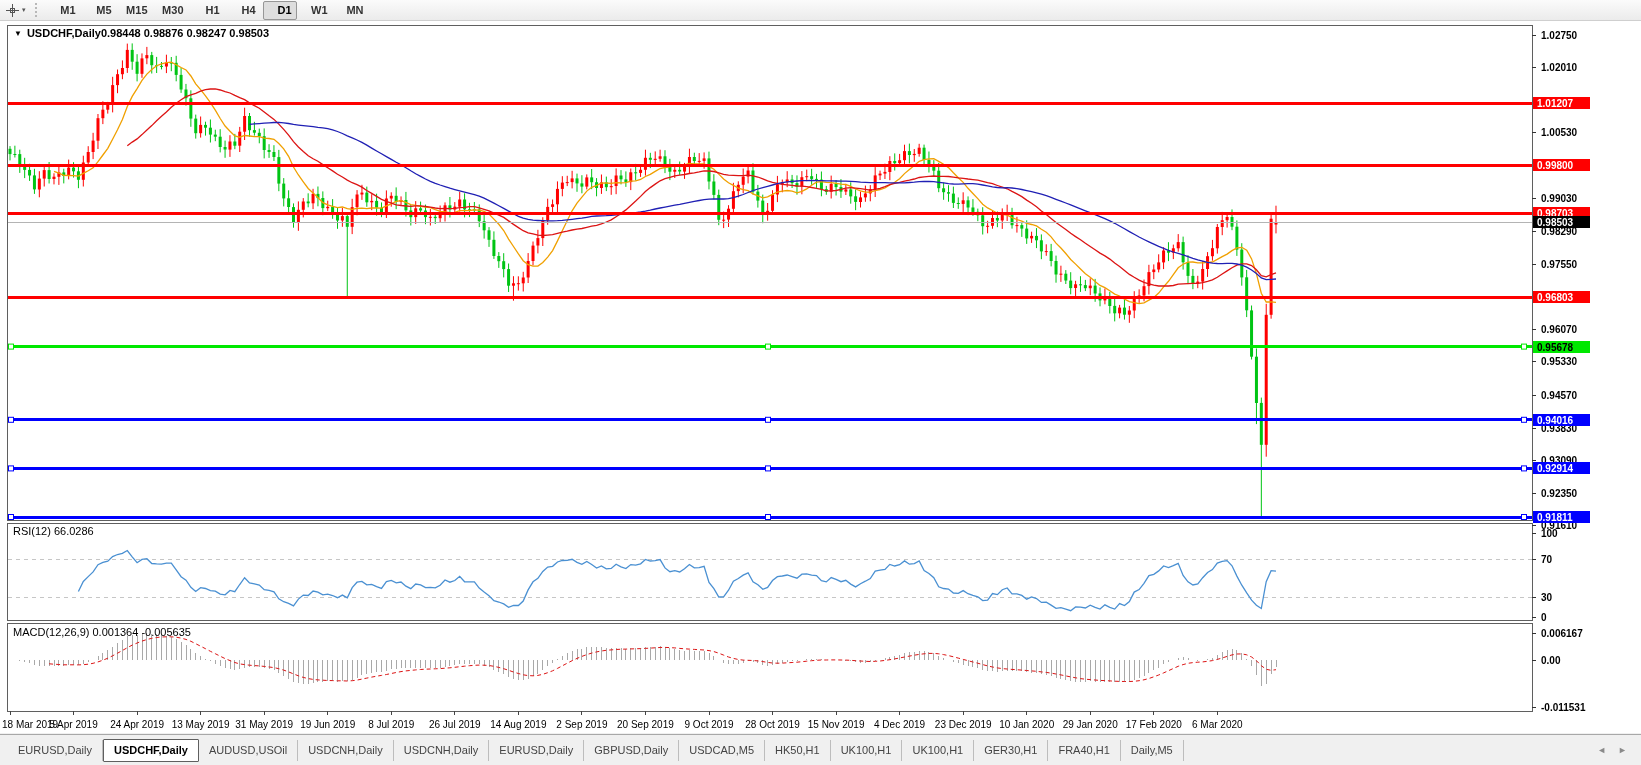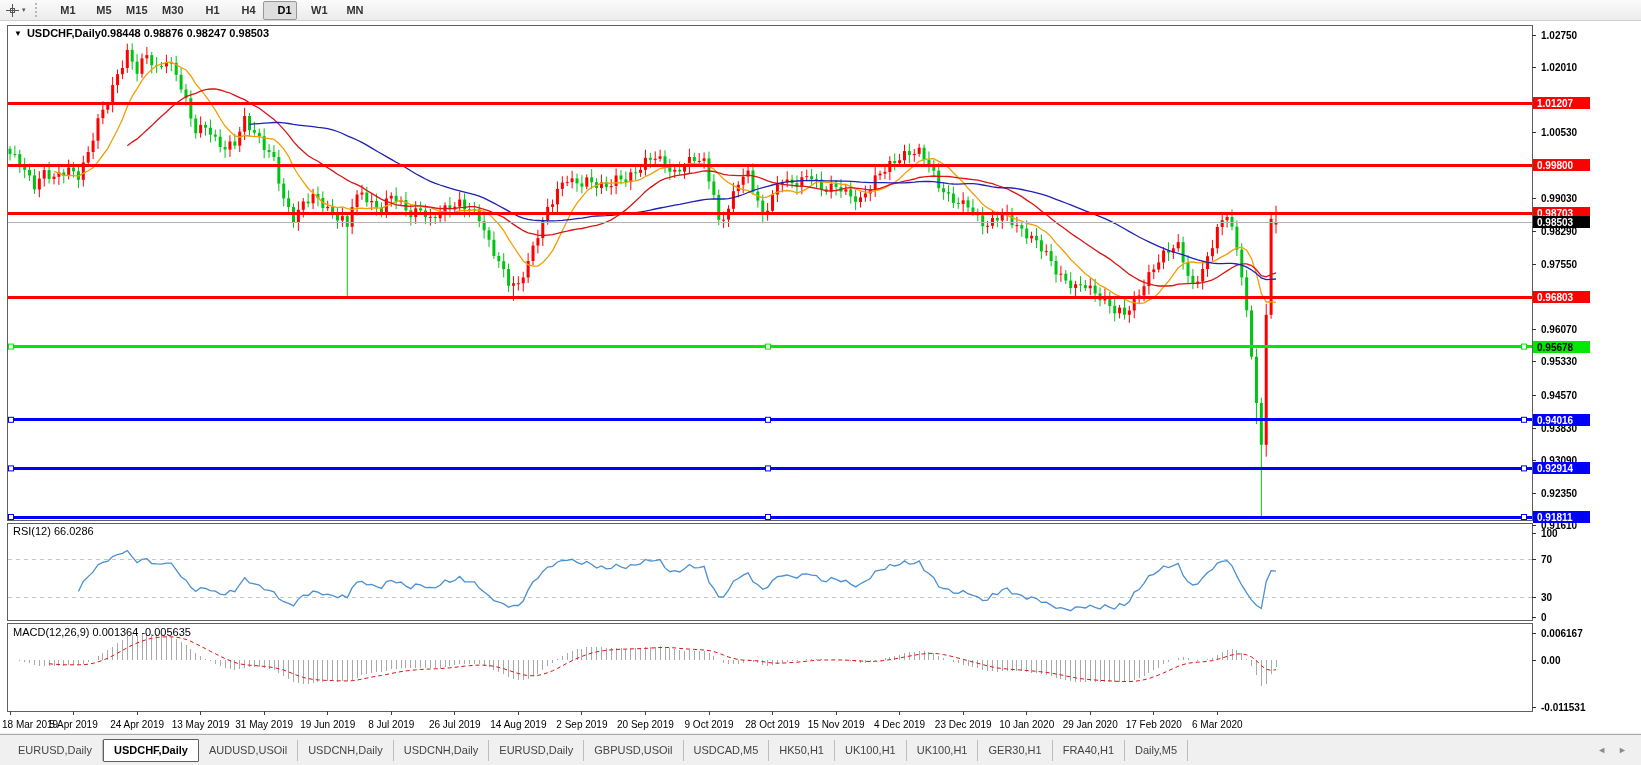--- a/index.html
+++ b/index.html
@@ -988,21 +988,21 @@
 <div id="macd-label" class="overlay">MACD(12,26,9) 0.001364 -0.005635</div>
 
 <div id="tabbar">
   <div id="tabs" style="display:flex;align-items:center;">
       <div class="tab">EURUSD,Daily</div>
       <div class="tab active">USDCHF,Daily</div>
       <div class="tab">AUDUSD,USOil</div>
       <div class="tab">USDCNH,Daily</div>
       <div class="tab">USDCNH,Daily</div>
       <div class="tab">EURUSD,Daily</div>
-      <div class="tab">GBPUSD,USOil</div>
+      <div class="tab">GBPUSD,Daily</div>
       <div class="tab">USDCAD,M5</div>
       <div class="tab">HK50,H1</div>
       <div class="tab">UK100,H1</div>
       <div class="tab">UK100,H1</div>
       <div class="tab">GER30,H1</div>
       <div class="tab">FRA40,H1</div>
       <div class="tab">Daily,M5</div>
     </div>
   <div class="tab-scrolls">
     <span>◄</span>

